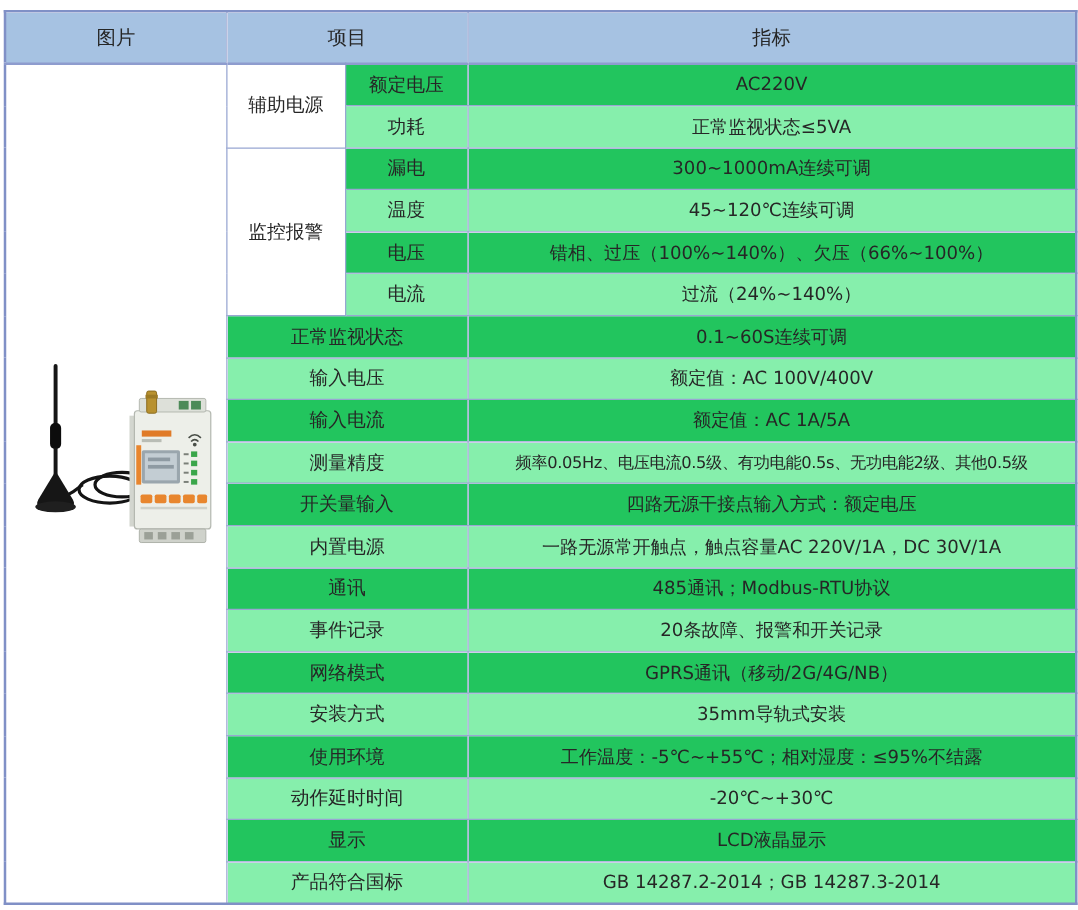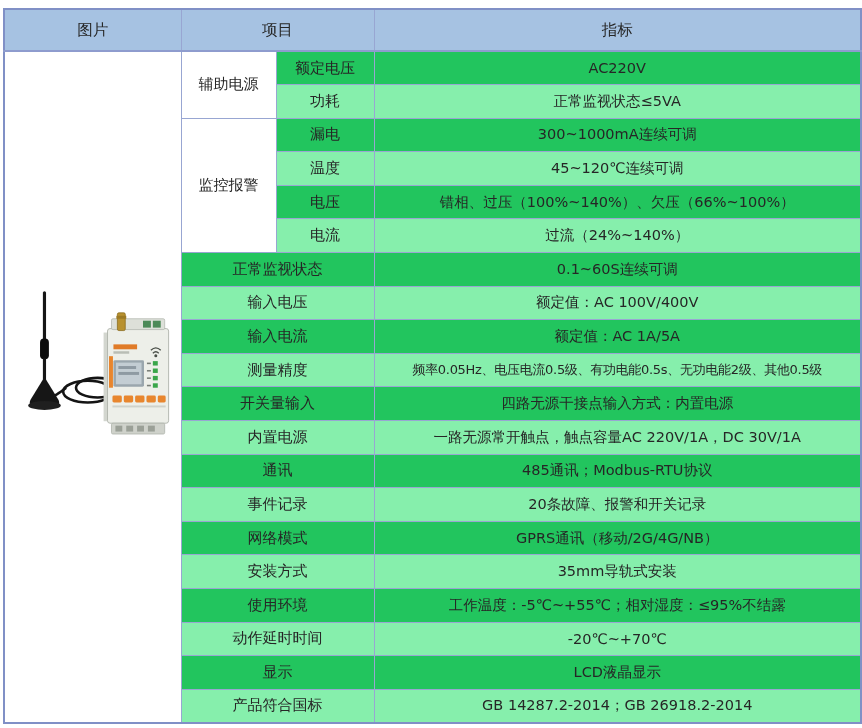--- a/index.html
+++ b/index.html
@@ -166,21 +166,21 @@
       <tr>
         <td class="item-cell" colspan="2">输入电流</td>
         <td class="value-cell">额定值：AC 1A/5A</td>
       </tr>
       <tr class="alt">
         <td class="item-cell" colspan="2">测量精度</td>
         <td class="value-cell tight">频率0.05Hz、电压电流0.5级、有功电能0.5s、无功电能2级、其他0.5级</td>
       </tr>
       <tr>
         <td class="item-cell" colspan="2">开关量输入</td>
-        <td class="value-cell">四路无源干接点输入方式：内置电源</td>
+        <td class="value-cell">四路无源干接点输入方式：额定电压</td>
       </tr>
       <tr class="alt">
         <td class="item-cell" colspan="2">内置电源</td>
         <td class="value-cell">一路无源常开触点，触点容量AC 220V/1A，DC 30V/1A</td>
       </tr>
       <tr>
         <td class="item-cell" colspan="2">通讯</td>
         <td class="value-cell">485通讯；Modbus-RTU协议</td>
       </tr>
       <tr class="alt">
@@ -194,25 +194,25 @@
       <tr class="alt">
         <td class="item-cell" colspan="2">安装方式</td>
         <td class="value-cell">35mm导轨式安装</td>
       </tr>
       <tr>
         <td class="item-cell" colspan="2">使用环境</td>
         <td class="value-cell">工作温度：-5℃~+55℃；相对湿度：≤95%不结露</td>
       </tr>
       <tr class="alt">
         <td class="item-cell" colspan="2">动作延时时间</td>
-        <td class="value-cell">-20℃~+70℃</td>
+        <td class="value-cell">-20℃~+30℃</td>
       </tr>
       <tr>
         <td class="item-cell" colspan="2">显示</td>
         <td class="value-cell">LCD液晶显示</td>
       </tr>
       <tr class="alt">
         <td class="item-cell" colspan="2">产品符合国标</td>
-        <td class="value-cell">GB 14287.2-2014；GB 26918.2-2014</td>
+        <td class="value-cell">GB 14287.2-2014；GB 14287.3-2014</td>
       </tr>
     </tbody>
   </table>
 </div>
 
 </body></html>

